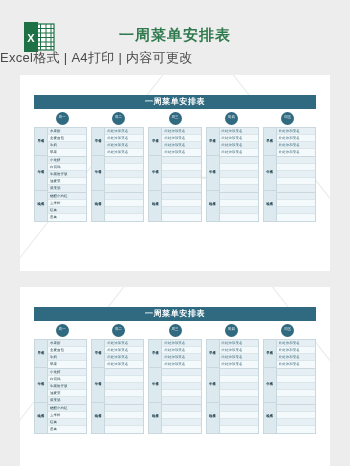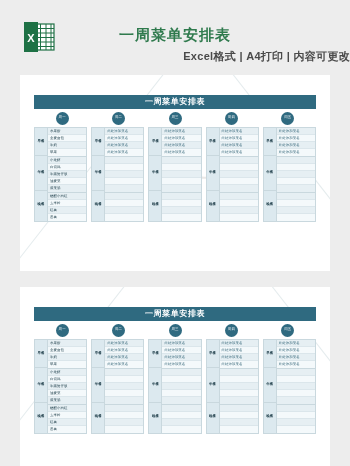--- a/index.html
+++ b/index.html
@@ -25,25 +25,24 @@
   .xls-icon svg{display:block;}
   .head-title{
     position:absolute;left:0;right:0;top:26px;
     text-align:center;
     font-size:15px;font-weight:bold;
     color:#2f7a4d;
     letter-spacing:1px;
   }
   .head-sub{
     position:absolute;left:0;right:0;top:49px;
-    text-align:right;
-    font-size:11px;
+    text-align:left;
+    font-size:13px;
     color:#4a4a4a;
     letter-spacing:.3px;
-    font-weight:bold;
   }
 
   
   .sheet{
     position:relative;
     margin:0 20px;
     background:#ffffff;
     overflow:hidden;
   }
   .sheet.first{height:196px;}

